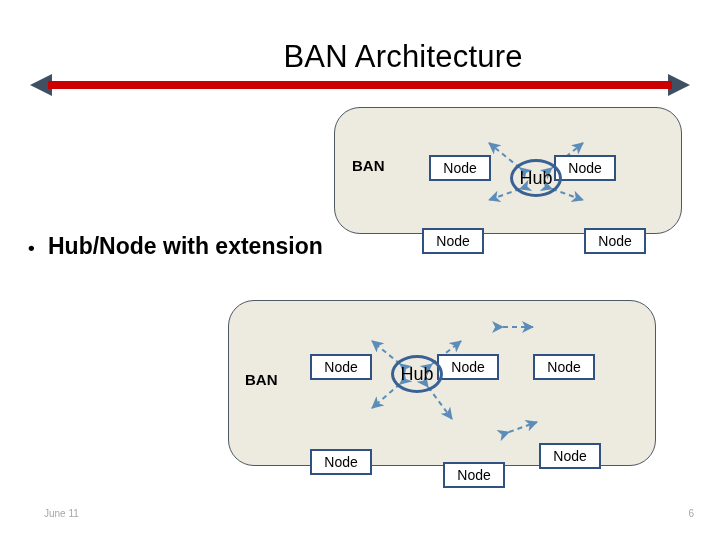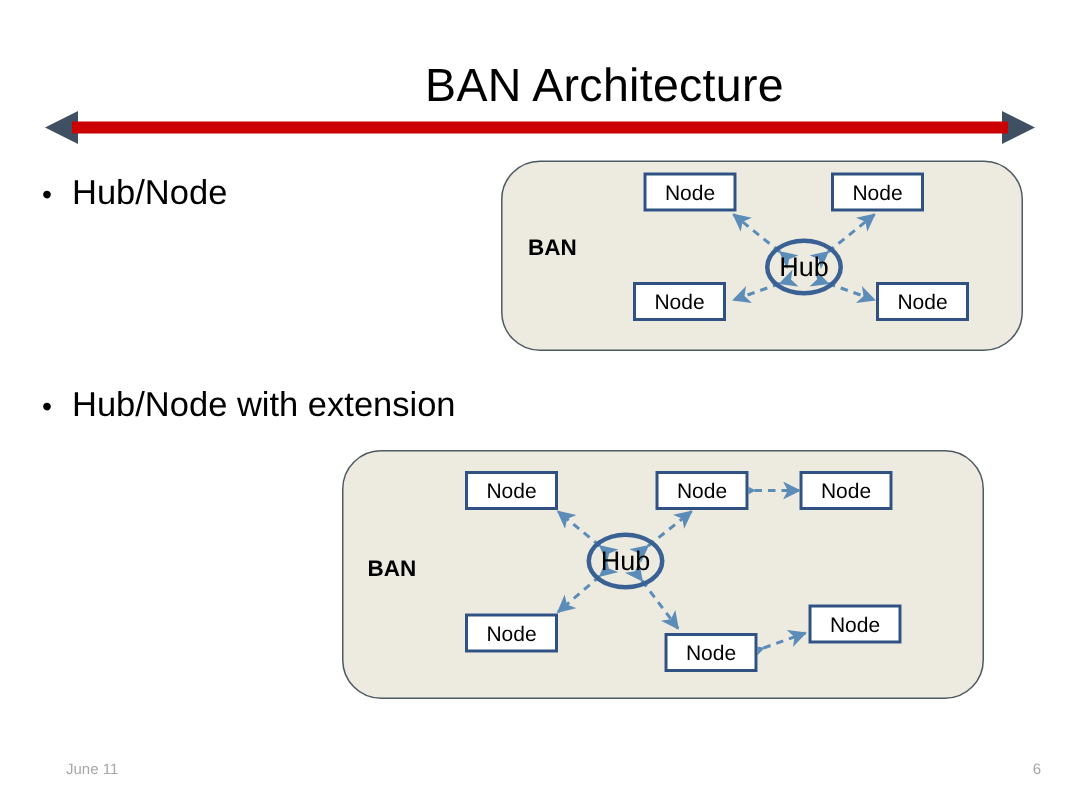--- a/index.html
+++ b/index.html
@@ -50,21 +50,21 @@
     white-space: nowrap;
     line-height: 28px;
   }
   .bullet .dot {
     display: inline-block;
     width: 20px;
     font-size: 19px;
     vertical-align: baseline;
   }
   .bullet-1 { left: 28px; top: 114px; }
-  .bullet-2 { left: 28px; top: 255px; }
+  .bullet-2 { left: 28px; top: 232px; font-weight: bold; }
 
   
   .ban-box {
     position: absolute;
     background: #EDEAE0;
     border: 1px solid #4E5A63;
     border-radius: 26px;
     box-sizing: border-box;
   }
   #ban-box-1 { left: 334px; top: 107px; width: 348px; height: 127px; }
@@ -95,20 +95,21 @@
     position: absolute;
     box-sizing: border-box;
     background: #FFFFFF;
     border: 2px solid #2F5282;
     font-size: 14px;
     color: #000000;
     text-align: center;
     line-height: 21px;
     padding-top: 1px;
     font-family: "Liberation Sans", sans-serif;
+    margin-top: 40px;
   }
 
   
   .hub {
     position: absolute;
     box-sizing: border-box;
     border: 3px solid #3A6194;
     border-radius: 50%;
     background: transparent;
     font-size: 18px;
@@ -138,23 +139,20 @@
   <div class="slide-title">BAN Architecture</div>
 
   <div class="divider">
     <svg width="660" height="26" viewBox="0 0 660 26">
       <polygon points="0,13 22,2 22,24" fill="#3F5063"></polygon>
       <polygon points="660,13 638,2 638,24" fill="#3F5063"></polygon>
       <rect x="18" y="9" width="624" height="8" fill="#CC0000"></rect>
     </svg>
   </div>
 
-  <div class="bullet bullet-1">
-    <span class="dot">•</span><span>Hub/Node</span>
-  </div>
 
   <div class="ban-box" id="ban-box-1"></div>
   <div class="ban-label" id="ban-label-1">BAN</div>
 
   <svg class="conn-layer">
     <defs>
       <marker id="ah1" markerWidth="7" markerHeight="7" refX="5.5" refY="3" orient="auto">
         <path d="M0,0 L6,3 L0,6 L1.6,3 z" fill="#5B8DB8"></path>
       </marker>
     </defs>

